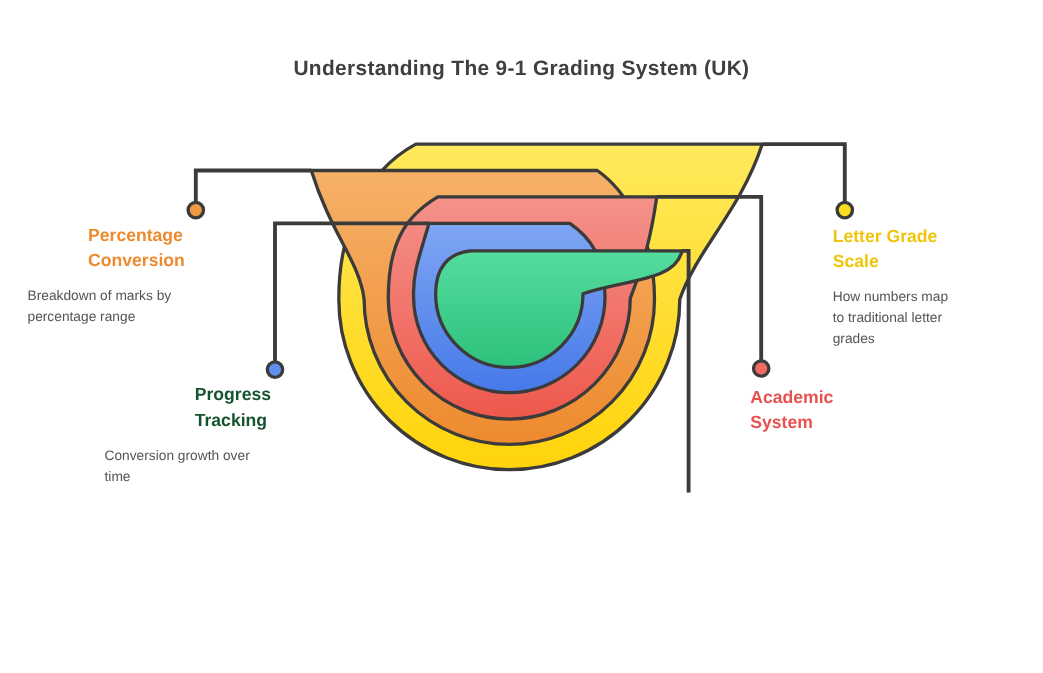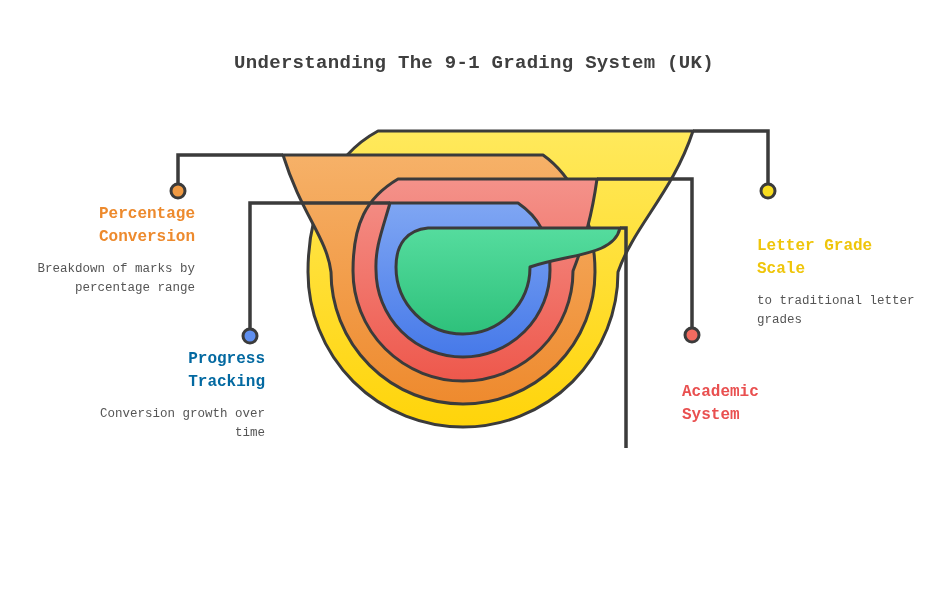--- a/index.html
+++ b/index.html
@@ -1,38 +1,38 @@
 <!DOCTYPE html>
 <html><head>
 <meta charset="utf-8">
 <style>
   html,body{margin:0;padding:0;background:#ffffff;}
   #stage{
     position:relative;width:948px;height:448px;background:#ffffff;
-    font-family:Liberation Mono, monospace;overflow:hidden;
+    font-family:Liberation Sans, sans-serif;overflow:hidden;
   }
   .main-title{
     position:absolute;left:0;top:52px;width:948px;text-align:center;
     font-size:19px;font-weight:bold;color:#3f3f3f;letter-spacing:.3px;
   }
   svg.diagram{position:absolute;left:0;top:0;}
   .label-block{position:absolute;}
   .label-block .ttl{
     font-size:16px;font-weight:bold;line-height:1.45;
   }
   .label-block .dsc{
     font-size:12.5px;color:#555555;line-height:1.5;margin-top:11px;
   }
-  .align-right{text-align:right;}
-  .align-left{text-align:left;margin-top:31px;}
+  .align-right{text-align:left;}
+  .align-left{text-align:left;}
   
   #blk-percentage{left:25px;top:203px;width:170px;}
   #blk-percentage .ttl{max-width:115px;margin-left:auto;color:#ED8A2D;}
   #blk-progress{left:95px;top:348px;width:170px;}
-  #blk-progress .ttl{max-width:88px;margin-left:auto;color:#0369a1;}
+  #blk-progress .ttl{max-width:88px;margin-left:auto;color:#14532d;}
   
   #blk-letter{left:757px;top:204px;width:165px;}
   #blk-letter .ttl{max-width:135px;color:#EFC50A;}
   #blk-academic{left:682px;top:350px;width:170px;}
   #blk-academic .ttl{max-width:105px;color:#E95050;}
   #blk-opportunities{left:612px;top:492px;width:175px;}
   #blk-opportunities .ttl{color:#2FBE7B;}
   .watermark{
     position:absolute;left:25px;top:582px;width:112px;height:17px;
     background:#a16207;opacity:.8;border-radius:3px;
@@ -102,20 +102,21 @@
     <div class="ttl">Progress Tracking</div>
     <div class="dsc">
       <div>Conversion growth over</div>
       <div>time</div>
     </div>
   </div>
 
   <div class="label-block align-left" id="blk-letter">
     <div class="ttl">Letter Grade Scale</div>
     <div class="dsc">
+      <div>How numbers map</div>
       <div>to traditional letter</div>
       <div>grades</div>
     </div>
   </div>
 
   <div class="label-block align-left" id="blk-academic">
     <div class="ttl">Academic System</div>
   </div>
 
 

